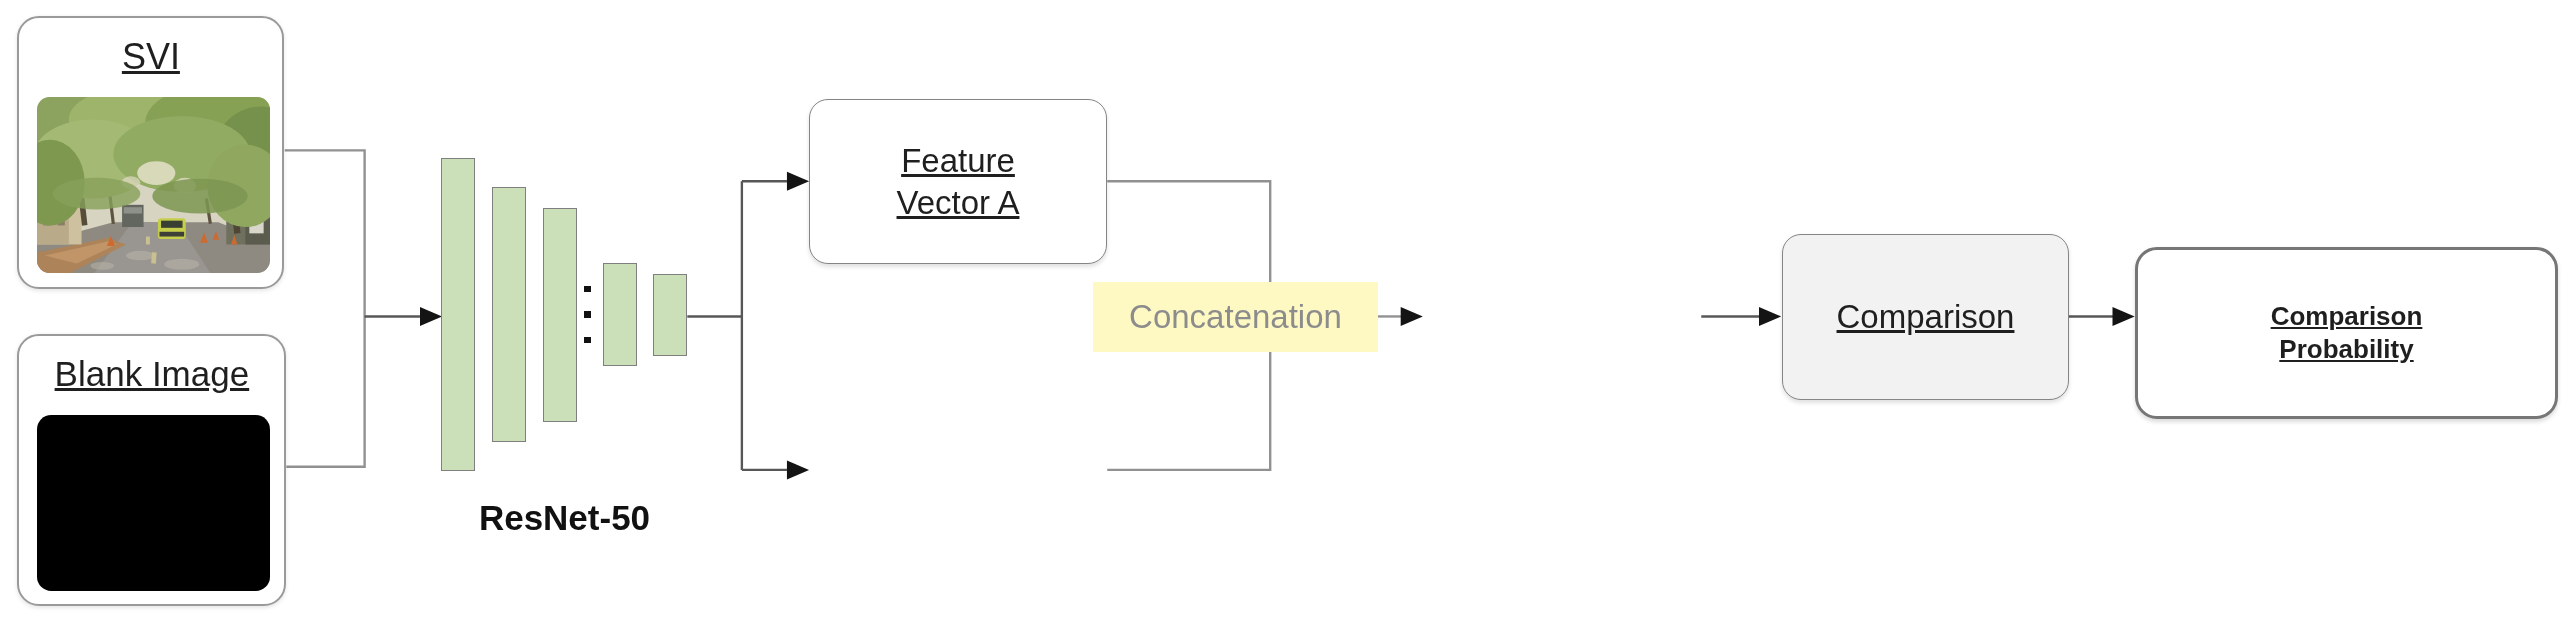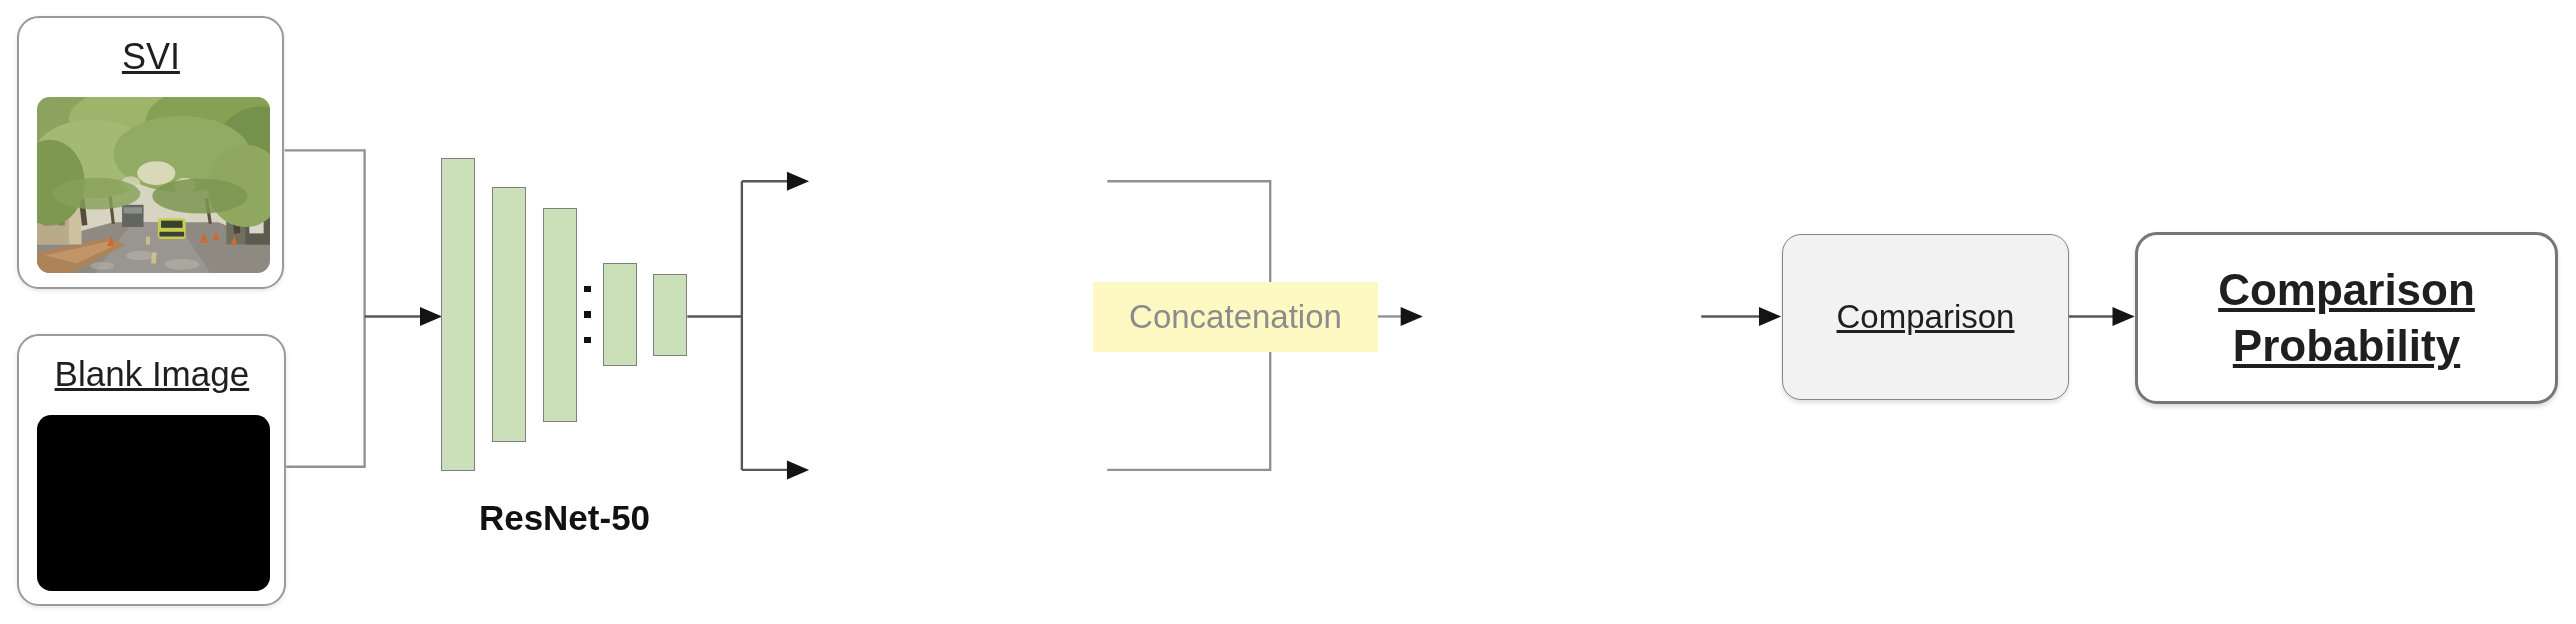--- a/index.html
+++ b/index.html
@@ -41,22 +41,23 @@
   .proc-box{
     border:1.6px solid var(--c-box-border);border-radius:19px;
     font-size:33px;line-height:1.26;
     box-shadow:0 2.4px 4.7px rgba(0,0,0,.12);
   }
   .pad55{padding:0 44px;}
   .pad70{padding:0 55px;}
   .classifier{background:var(--c-classifier-fill);}
   .cp-box{
     border:3.2px solid var(--c-cp-border);border-radius:22px;
-    font-weight:bold;font-size:44px;line-height:1.28;padding:0 70px;
+    font-weight:bold;font-size:26px;line-height:1.28;padding:0 70px;
     box-shadow:0 2.4px 4.7px rgba(0,0,0,.14);
+    margin-top:15px;
   }
   .bar{
     position:absolute;box-sizing:border-box;z-index:1;
     background:var(--c-bar-fill);border:1.6px solid var(--c-bar-border);
   }
   #resnet-label{
     position:absolute;left:422px;top:498px;width:285px;text-align:center;
     font-weight:bold;font-size:35px;color:#111;z-index:1;
   }
   #vdots{
@@ -173,20 +174,23 @@
   <div class="bar" style="left:543px;top:208px;width:34px;height:214px;"></div>
   <div id="vdots">
     <div class="dot"></div>
     <div class="dot"></div>
     <div class="dot"></div>
   </div>
   <div class="bar" style="left:603px;top:263px;width:34px;height:103px;"></div>
   <div class="bar" style="left:653px;top:274px;width:34px;height:82px;"></div>
   <div id="resnet-label">ResNet-50</div>
 
+  <div class="node proc-box pad55" style="left:809px;top:99px;width:298px;height:165px;">
+    <span>Feature Vector A</span>
+  </div>
 
   <div id="concat-label">Concatenation</div>
 
 
   <div class="node proc-box classifier" style="left:1782px;top:234px;width:287px;height:166px;">
     <span>Comparison</span>
   </div>
 
   <div class="node cp-box" style="left:2135px;top:232px;width:423px;height:172px;">
     <span>Comparison Probability</span>

